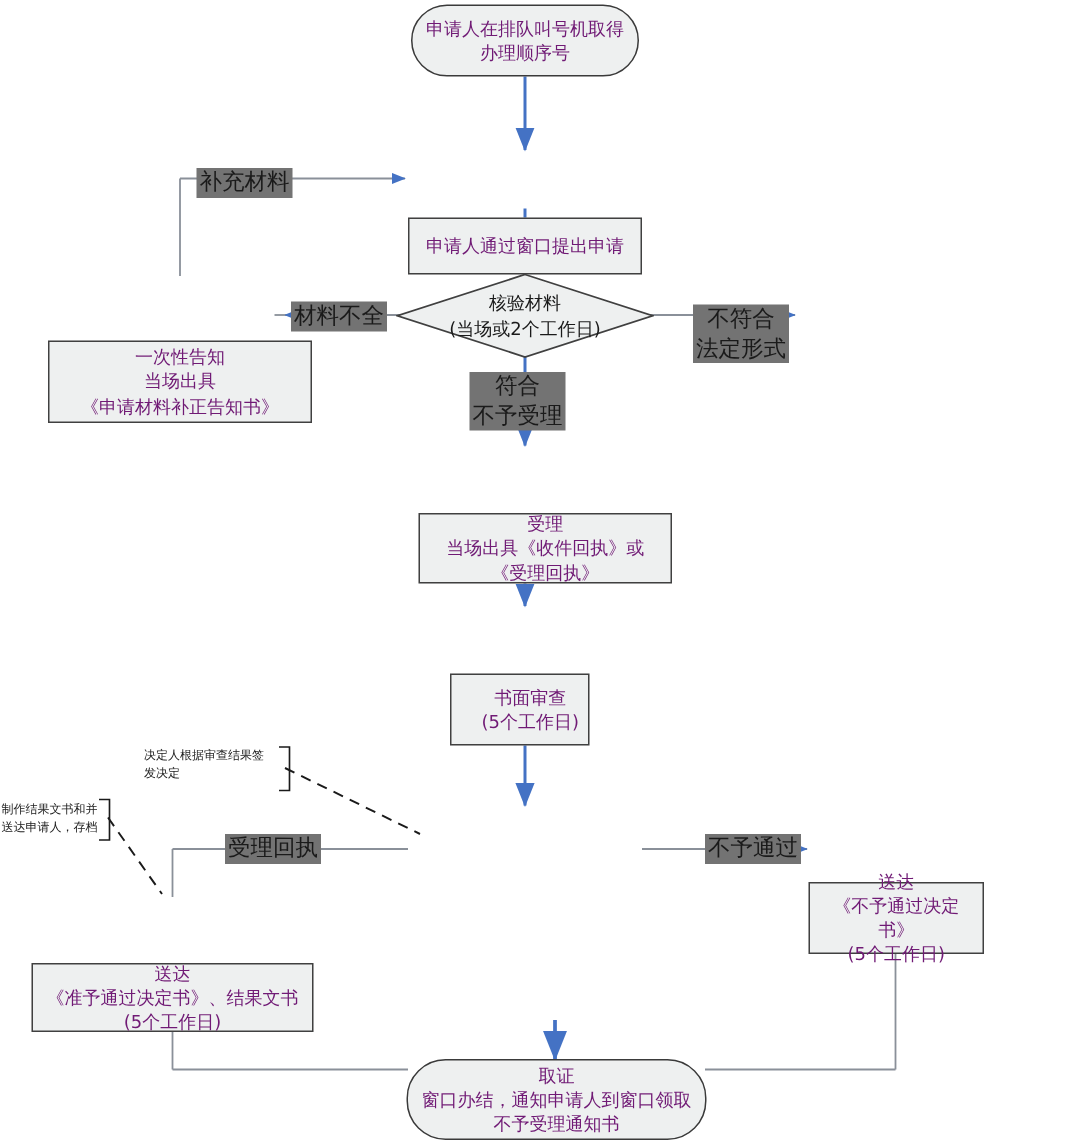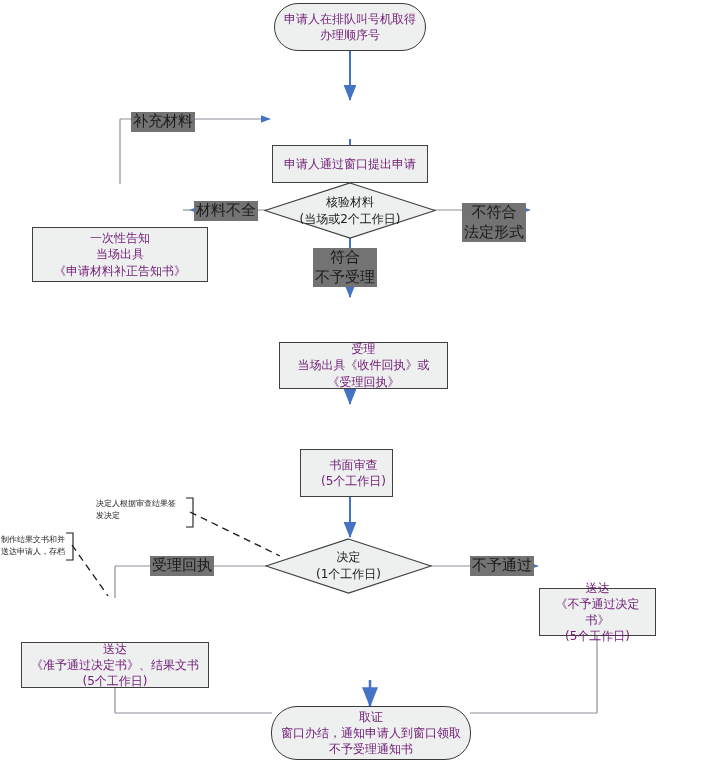--- a/index.html
+++ b/index.html
@@ -174,27 +174,20 @@
     <span>受理
 当场出具《收件回执》或
 《受理回执》</span>
   </div>
 
   <div class="node process" style="left:300px; top:405px; width:93px; height:48px;padding-left:18px;">
     <span>书面审查
 (5个工作日)</span>
   </div>
 
-  <div class="diamond-wrap" style="left:265px; top:538px; width:167px; height:56px;">
-    <svg width="167" height="56" viewBox="0 0 167 56">
-      <polygon points="83.5,1 166,28 83.5,55 1,28" fill="#eef0f0" stroke="#404040" stroke-width="1.2"></polygon>
-    </svg>
-    <div class="diamond-label">决定
-(1个工作日)</div>
-  </div>
 
   <div class="node process" style="left:21px; top:598px; width:188px; height:46px;">
     <span>送达
 《准予通过决定书》、结果文书
 (5个工作日)</span>
   </div>
 
   <div class="node process" style="left:539px; top:544px; width:117px; height:48px;">
     <span>送达
 《不予通过决定书》

